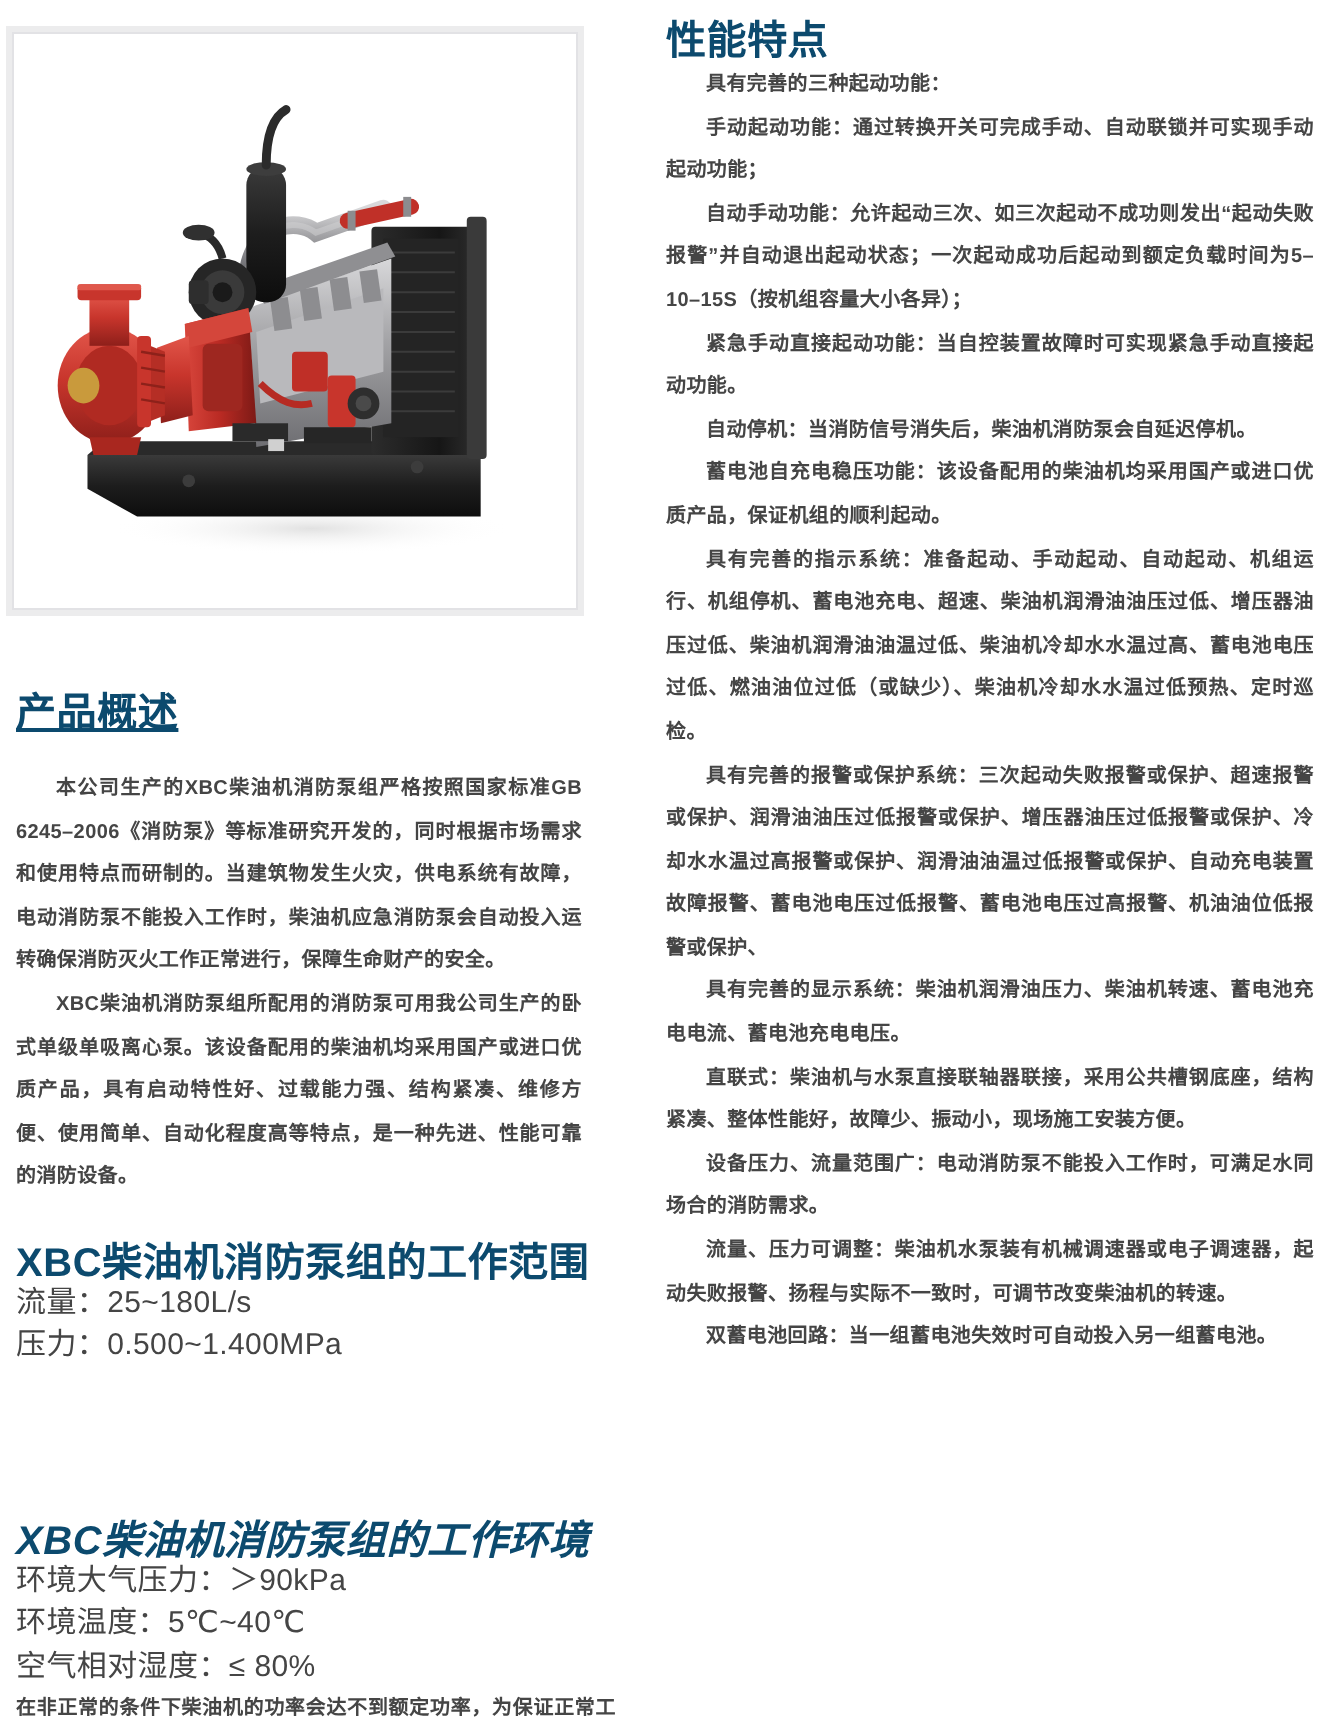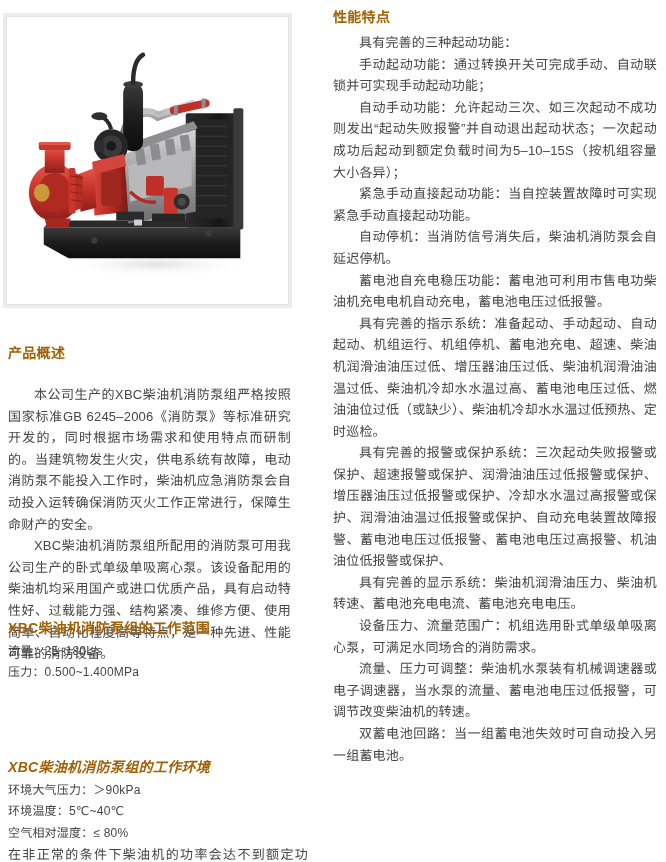--- a/index.html
+++ b/index.html
@@ -36,47 +36,48 @@
   }
   .photo-stage {
     position: absolute;
     inset: 0;
     background: #ffffff;
   }
   .photo-stage svg { display: block; width: 100%; height: 100%; }
 
   
   h2.section-title {
-    font-size: 14px;
+    font-size: 20px;
     font-weight: bold;
-    color: #a16207;
+    color: #0c4a6e;
     margin: 0;
     letter-spacing: .3px;
     line-height: 1.3;
   }
-  .h-overview  { position: absolute; left: 8px;  top: 344px; }
+  .h-overview  { position: absolute; left: 8px;  top: 344px; text-decoration: underline; }
   .h-range     { position: absolute; left: 8px;  top: 619px; }
   .h-env       { position: absolute; left: 8px;  top: 758px; font-style: italic; }
   .h-perf      { position: absolute; left: 333px; top: 8px; }
 
   
   p.para {
     margin: 0;
-    font-size: 13px;
+    font-size: 10px;
     line-height: 21.6px;
     color: #454545;
     text-align: justify;
     text-justify: inter-ideograph;
     letter-spacing: .2px;
+    font-weight: bold;
   }
   p.indent { text-indent: 2em; }
 
   .spec-line {
     margin: 0;
-    font-size: 12px;
+    font-size: 15px;
     line-height: 21.3px;
     color: #454545;
     letter-spacing: .2px;
   }
 
   .block-overview { position: absolute; left: 8px;  top: 384px; width: 283px; }
   .block-range    { position: absolute; left: 8px;  top: 641px; width: 283px; }
   .block-env      { position: absolute; left: 8px;  top: 780px; width: 300px; }
   .block-perf     { position: absolute; left: 333px; top: 32px; width: 324px; }
 </style>
@@ -236,23 +237,24 @@
   </div>
 
   <h2 class="section-title h-perf">性能特点</h2>
 
   <div class="block-perf">
     <p class="para indent">具有完善的三种起动功能：</p>
     <p class="para indent">手动起动功能：通过转换开关可完成手动、自动联锁并可实现手动起动功能；</p>
     <p class="para indent">自动手动功能：允许起动三次、如三次起动不成功则发出“起动失败报警”并自动退出起动状态；一次起动成功后起动到额定负载时间为5–10–15S（按机组容量大小各异）；</p>
     <p class="para indent">紧急手动直接起动功能：当自控装置故障时可实现紧急手动直接起动功能。</p>
     <p class="para indent">自动停机：当消防信号消失后，柴油机消防泵会自延迟停机。</p>
-    <p class="para indent">蓄电池自充电稳压功能：蓄电池可利用市售电功柴油机充电电机自动充电，蓄电池电压过低报警。</p>
+    <p class="para indent">蓄电池自充电稳压功能：该设备配用的柴油机均采用国产或进口优质产品，保证机组的顺利起动。</p>
     <p class="para indent">具有完善的指示系统：准备起动、手动起动、自动起动、机组运行、机组停机、蓄电池充电、超速、柴油机润滑油油压过低、增压器油压过低、柴油机润滑油油温过低、柴油机冷却水水温过高、蓄电池电压过低、燃油油位过低（或缺少）、柴油机冷却水水温过低预热、定时巡检。</p>
     <p class="para indent">具有完善的报警或保护系统：三次起动失败报警或保护、超速报警或保护、润滑油油压过低报警或保护、增压器油压过低报警或保护、冷却水水温过高报警或保护、润滑油油温过低报警或保护、自动充电装置故障报警、蓄电池电压过低报警、蓄电池电压过高报警、机油油位低报警或保护、</p>
     <p class="para indent">具有完善的显示系统：柴油机润滑油压力、柴油机转速、蓄电池充电电流、蓄电池充电电压。</p>
-    <p class="para indent">设备压力、流量范围广：机组选用卧式单级单吸离心泵，可满足水同场合的消防需求。</p>
-    <p class="para indent">流量、压力可调整：柴油机水泵装有机械调速器或电子调速器，当水泵的流量、蓄电池电压过低报警，可调节改变柴油机的转速。</p>
+    <p class="para indent">直联式：柴油机与水泵直接联轴器联接，采用公共槽钢底座，结构紧凑、整体性能好，故障少、振动小，现场施工安装方便。</p>
+    <p class="para indent">设备压力、流量范围广：电动消防泵不能投入工作时，可满足水同场合的消防需求。</p>
+    <p class="para indent">流量、压力可调整：柴油机水泵装有机械调速器或电子调速器，起动失败报警、扬程与实际不一致时，可调节改变柴油机的转速。</p>
     <p class="para indent">双蓄电池回路：当一组蓄电池失效时可自动投入另一组蓄电池。</p>
 
   </div>
 
 </div>
 
 </body></html>

